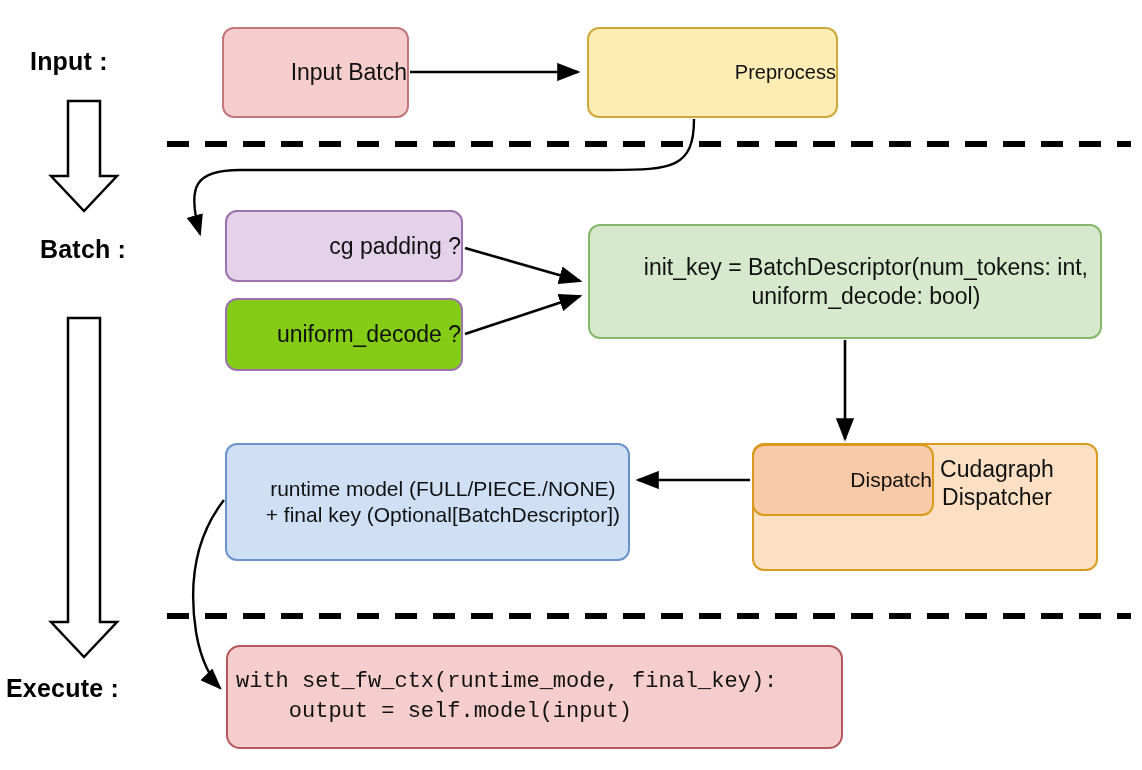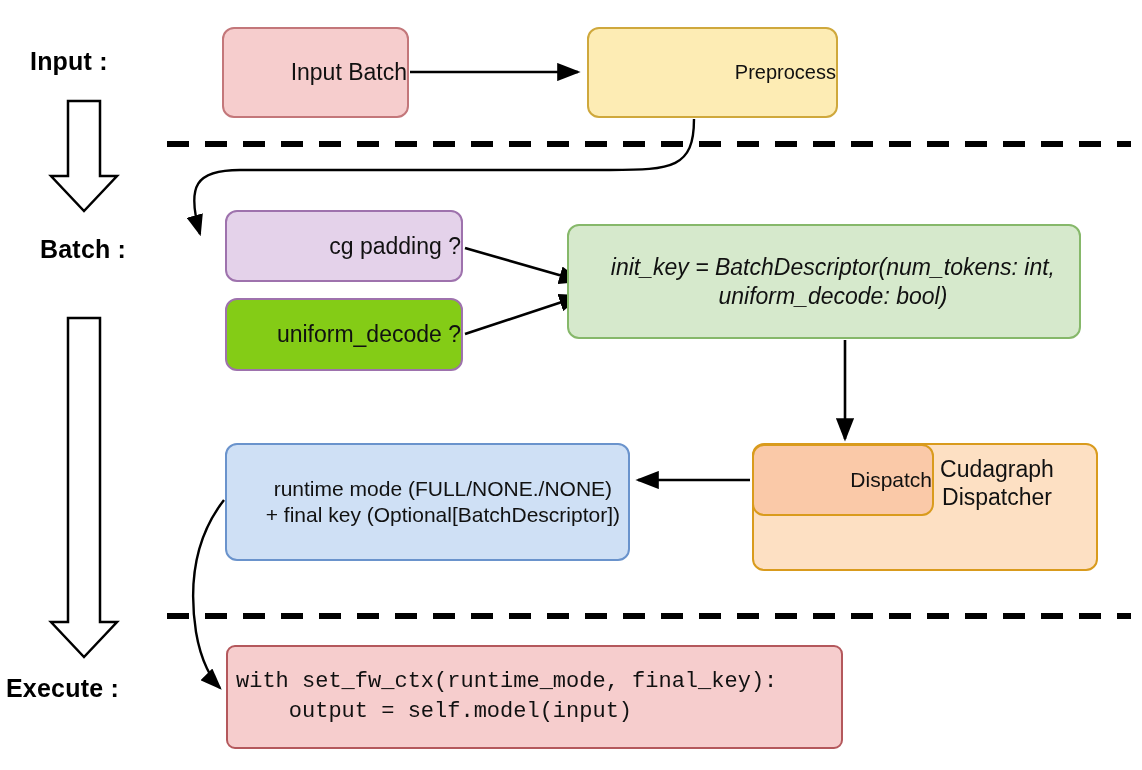--- a/index.html
+++ b/index.html
@@ -61,26 +61,25 @@
     border-color: #9e72ad;
     font-size: 23px;
   }
   .node-uniform-decode {
     left: 225px; top: 298px; width: 238px; height: 73px;
     background: #84cc16;
     border-color: #9e72ad;
     font-size: 23px;
   }
   .node-init-key {
-    left: 567px; top: 224px; width: 514px; height: 115px;
+    left: 588px; top: 224px; width: 514px; height: 115px;
     background: #d6e9cc;
     border-color: #86b86a;
     font-size: 23px;
-    padding: 0 24px;
-    font-style: italic;
+    padding: 0 12px;
   }
   .node-cudagraph-dispatcher {
     left: 752px; top: 443px; width: 346px; height: 128px;
     background: #fde0c3;
     border-color: #d99b1d;
     font-size: 23px;
     align-items: flex-start;
     justify-content: flex-end;
     padding: 10px 14px 0 0;
   }
@@ -97,21 +96,21 @@
     left: 225px; top: 443px; width: 405px; height: 118px;
     background: #cfe0f5;
     border-color: #6a93cc;
     font-size: 21px;
     padding: 0 8px;
   }
   .node-execute-code {
     left: 226px; top: 645px; width: 617px; height: 104px;
     background: #f6cdcd;
     border-color: #b4585c;
-    border-radius: 9px;
+    border-radius: 14px;
     font-family: "Liberation Mono", "DejaVu Sans Mono", monospace;
     font-size: 22px;
     justify-content: flex-start;
     padding-left: 8px;
     white-space: pre;
     text-align: left;
     line-height: 1.36;
   }
   .label-input   { left: 30px; top: 47px; }
   .label-plan    { left: 40px; top: 235px; }
@@ -183,21 +182,21 @@
       <span>Dispatcher</span>
     </span>
   </div>
 
   <div class="node node-dispatch">
     <span>Dispatch</span>
   </div>
 
   <div class="node node-runtime-mode">
     <span>
-      <span>runtime mode (FULL/NONE./NONE)</span><br>
+      <span>runtime model (FULL/PIECE./NONE)</span><br>
       <span>+ final key (Optional[BatchDescriptor])</span>
     </span>
   </div>
 
   <div class="node node-execute-code">
     <span><span>with set_fw_ctx(runtime_mode, final_key):</span>
 <span>    output = self.model(input)</span></span>
   </div>
 
 </div>

